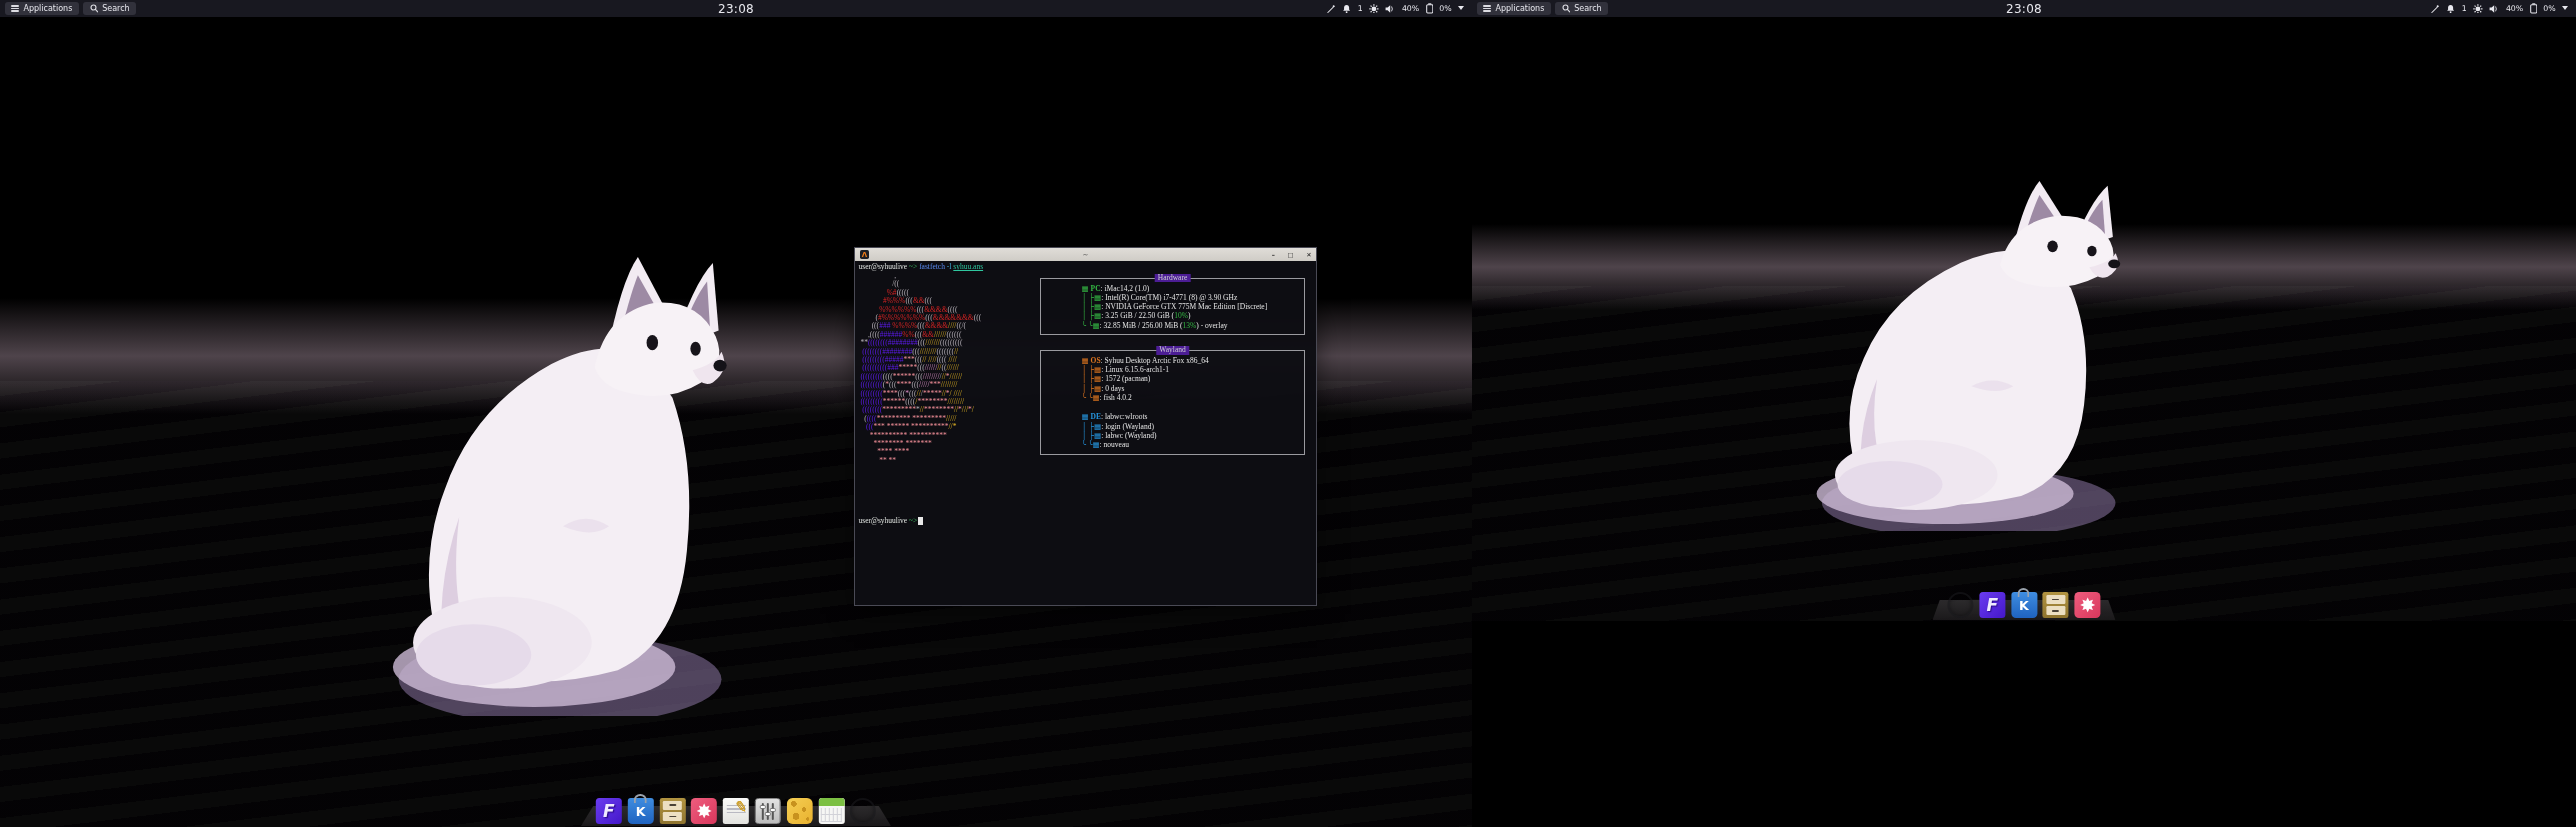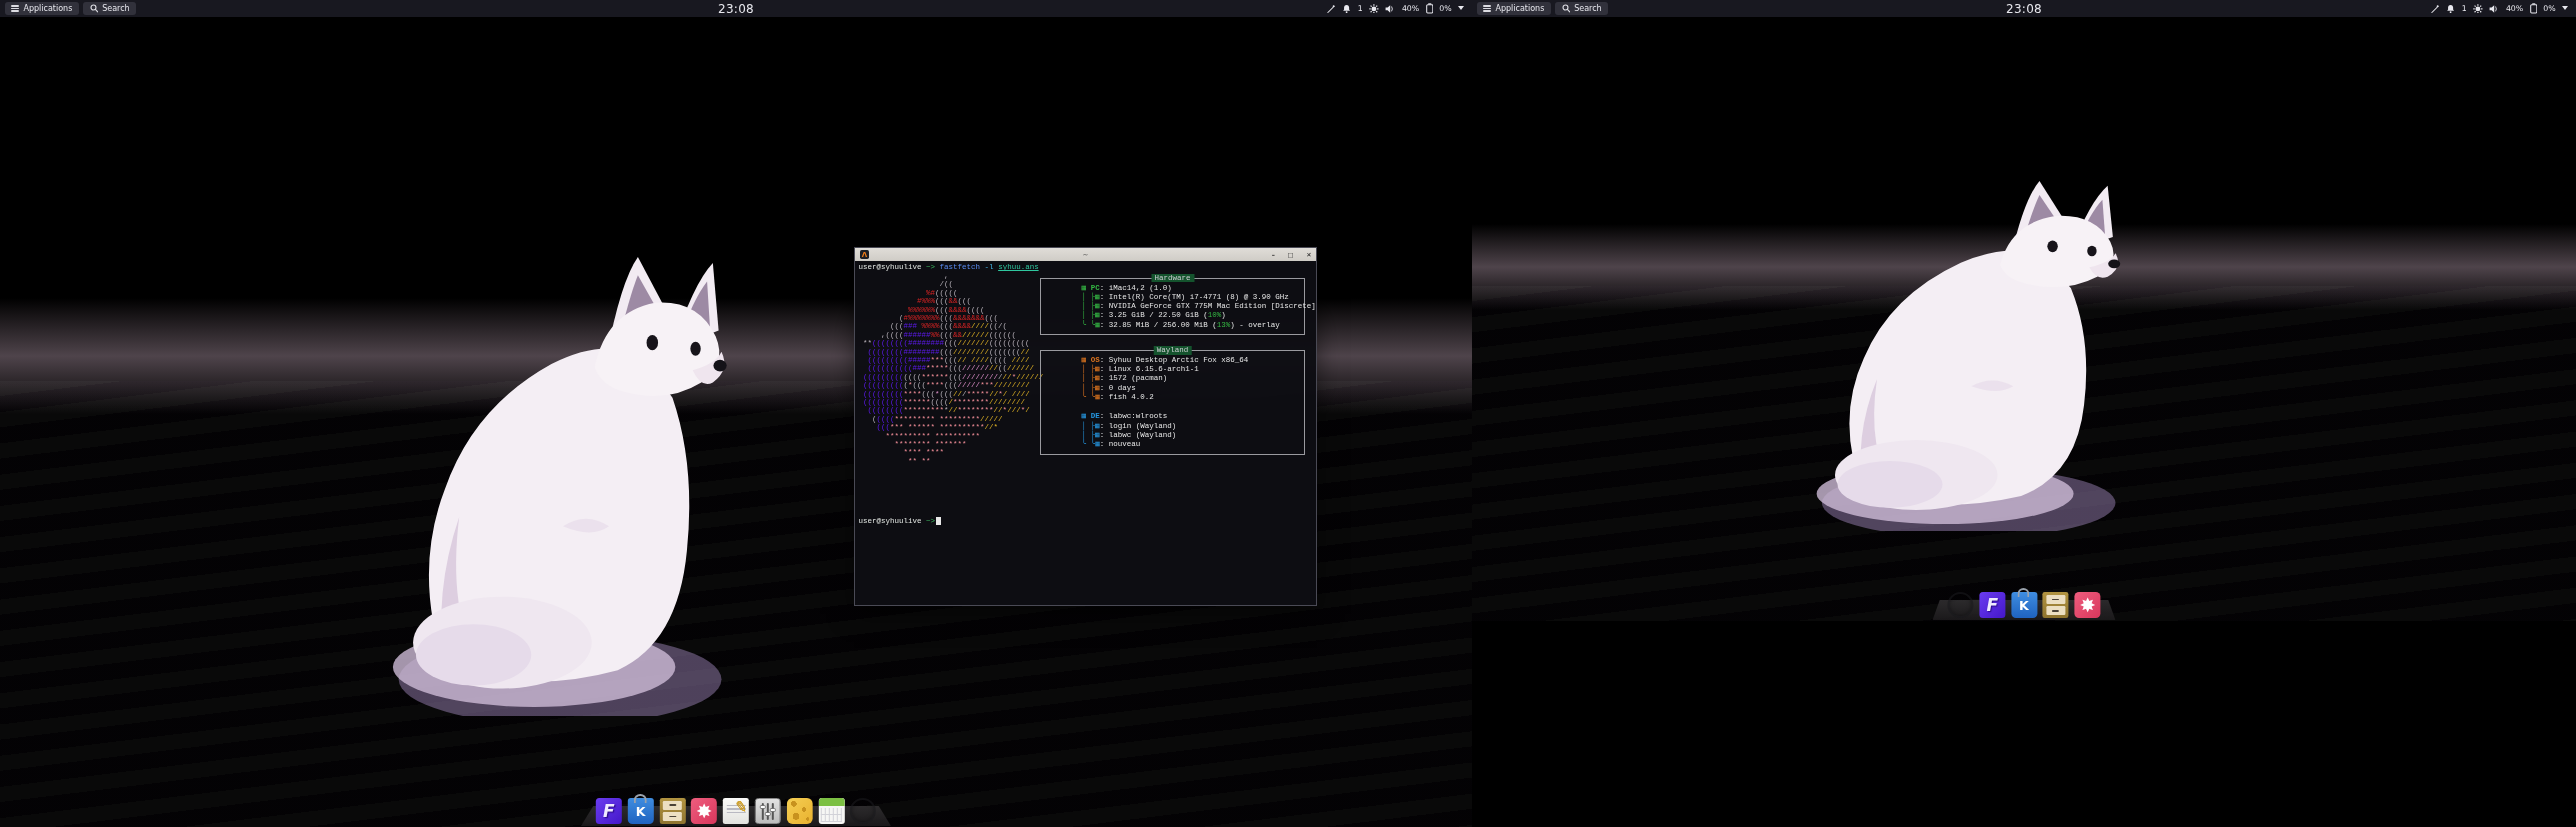--- a/index.html
+++ b/index.html
@@ -45,42 +45,42 @@
   #terminal { position:absolute; left:854px; top:247px; width:463px; z-index:30;
     border:0.6px solid #4a4a55; box-shadow:0 8px 23px rgba(0,0,0,.5); }
   .titlebar { height:13.2px; background:linear-gradient(#e0ddd8,#cfccc6); display:flex; align-items:center;
     padding:0 4.6px; color:#2b2b2b; font-size:7px; position:relative; }
   .term-app-icon { width:9.8px; height:9.8px; background:#1c1f26; border-radius:1.7px; color:#ef7d1a;
     font-weight:bold; font-size:7px; display:flex; align-items:center; justify-content:center; }
   .tb-title { position:absolute; left:50%; transform:translateX(-50%); color:#3a3a3a; }
   .tb-btns { margin-left:auto; display:flex; gap:12.6px; font-size:6.3px; color:#222; font-weight:bold; }
   .tb-btns span { cursor:default; }
   .term-body { position:relative; background:rgba(13,13,19,.97); height:344px;
-    font-family:Liberation Mono, monospace; font-size:7.5px; line-height:8.4px; color:#dcdcdc;
+    font-family:Liberation Serif, serif; font-size:7.5px; line-height:8.4px; color:#dcdcdc;
     padding:2.3px 3.5px; overflow:hidden; }
   .term-line { white-space:pre; }
   .cursor { display:inline-block; width:4.6px; height:7.5px; background:#e8e8e8; vertical-align:-1.1px; margin-left:1.2px; }
 
   
   .c-user { color:#e2e6e2; }
   .c-arrow { color:#3dbf63; }
   .c-cmd { color:#5b8df5; }
   .c-opt { color:#44b4e4; }
   .c-file { color:#2fc79f; text-decoration:underline; }
 
   
   .c-g { color:#b4aeb6; } .c-r { color:#d42323; } .c-p { color:#5a1ae6; }
   .c-y { color:#e2b424; } .c-k { color:#f08d97; } .c-m { color:#dd8fc8; } .c-w { color:#e6e6e6; }
 
   
   #ff-col { position:absolute; left:185px; top:17px; width:265px; }
   .ff-box { position:relative; border:0.6px solid #9a9a9f; padding:4.6px 3.5px 4.6px 4.6px; }
   .ff-box + .ff-box { margin-top:15px; }
   .ff-label { position:absolute; top:-5.2px; left:50%; transform:translateX(-50%);
-    background:#14532d; padding:0 3.5px; color:#cfcfd4; }
+    background:#4c1d95; padding:0 3.5px; color:#cfcfd4; }
   .ff-row { white-space:pre; line-height:9.2px; color:#e8e8e8;margin-left:36px; }
   .ff-group + .ff-group { margin-top:10.4px; }
   .acc-green  { color:#35b944; } .key-green  { color:#35b944; font-weight:bold; }
   .acc-orange { color:#e0761f; } .key-orange { color:#e0761f; font-weight:bold; }
   .acc-blue   { color:#2596e0; } .key-blue   { color:#2596e0; font-weight:bold; }
   .pct-green  { color:#35b944; }
 
   
   .dock { position:absolute; left:50%; transform:translateX(-50%); z-index:35; }
   #monitor-left  .dock { bottom:4px; }

